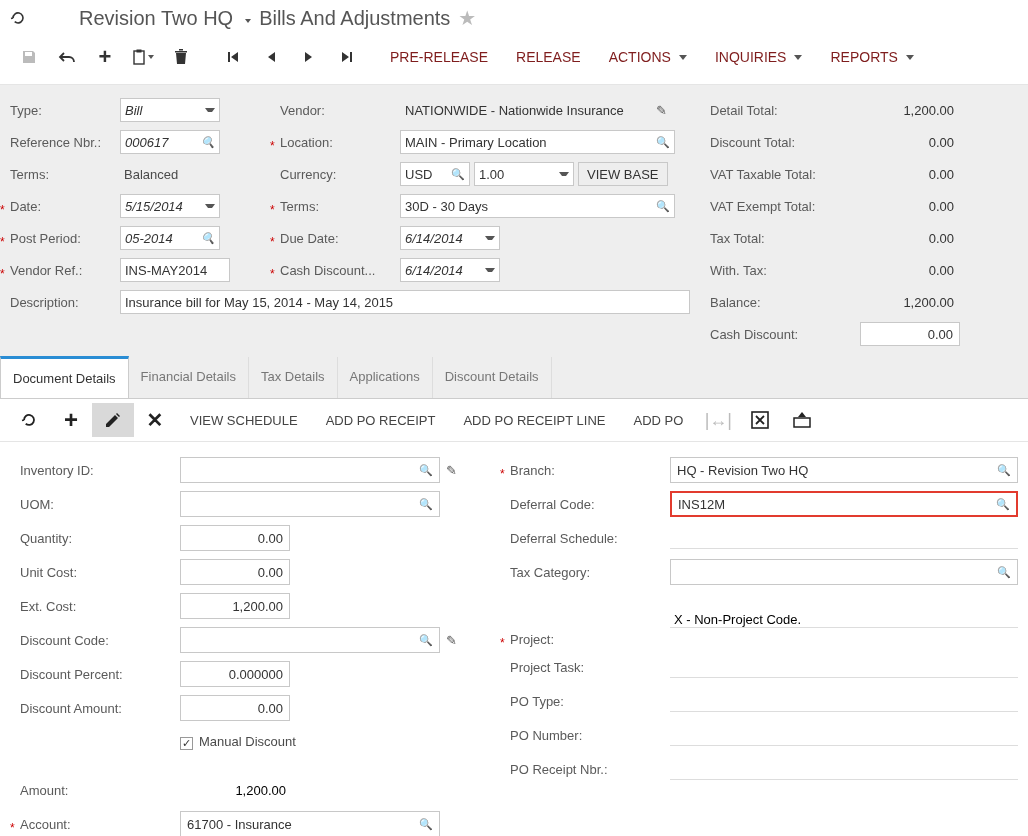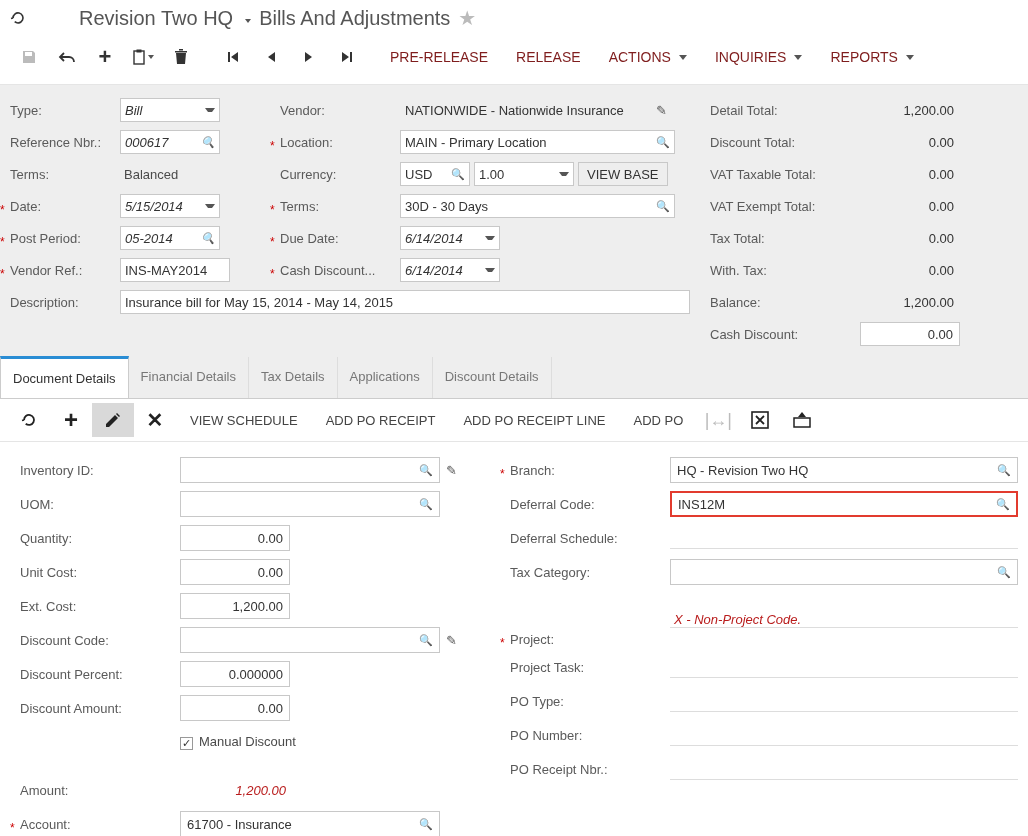--- a/index.html
+++ b/index.html
@@ -48,21 +48,21 @@
   .detail .dcol { display:flex; flex-direction:column; gap:6px; }
   .detail .dcol.left { width: 460px; }
   .detail .dcol.right { flex:1; }
   .drow { display:flex; align-items:center; min-height:28px; }
   .dlbl { width: 170px; color:#5a5a5a; padding-left:10px; position:relative; }
   .dinput { height:26px; border:1px solid #c8c8c8; background:#fff; display:flex; align-items:center; padding:0 6px; color:#333; position:relative;}
   .dinput.num { justify-content:flex-end; width:110px;}
   .dinput.lookup { width:260px; }
   .right .dinput.full { flex:1; }
   .highlight { border:2px solid #e23b2e !important; }
-  .dval-plain { color:#b91c1c; padding:0 4px;font-style:italic;}
+  .dval-plain { color:#000000; padding:0 4px;}
   .edit-icon { font-size:13px; color:#555; margin-left:6px;}
 
   svg { display:block; }
 </style>
 </head>
 <body>
 
 <div class="titlebar">
   <span class="icon">
     <svg width="16" height="16" viewBox="0 0 16 16">

